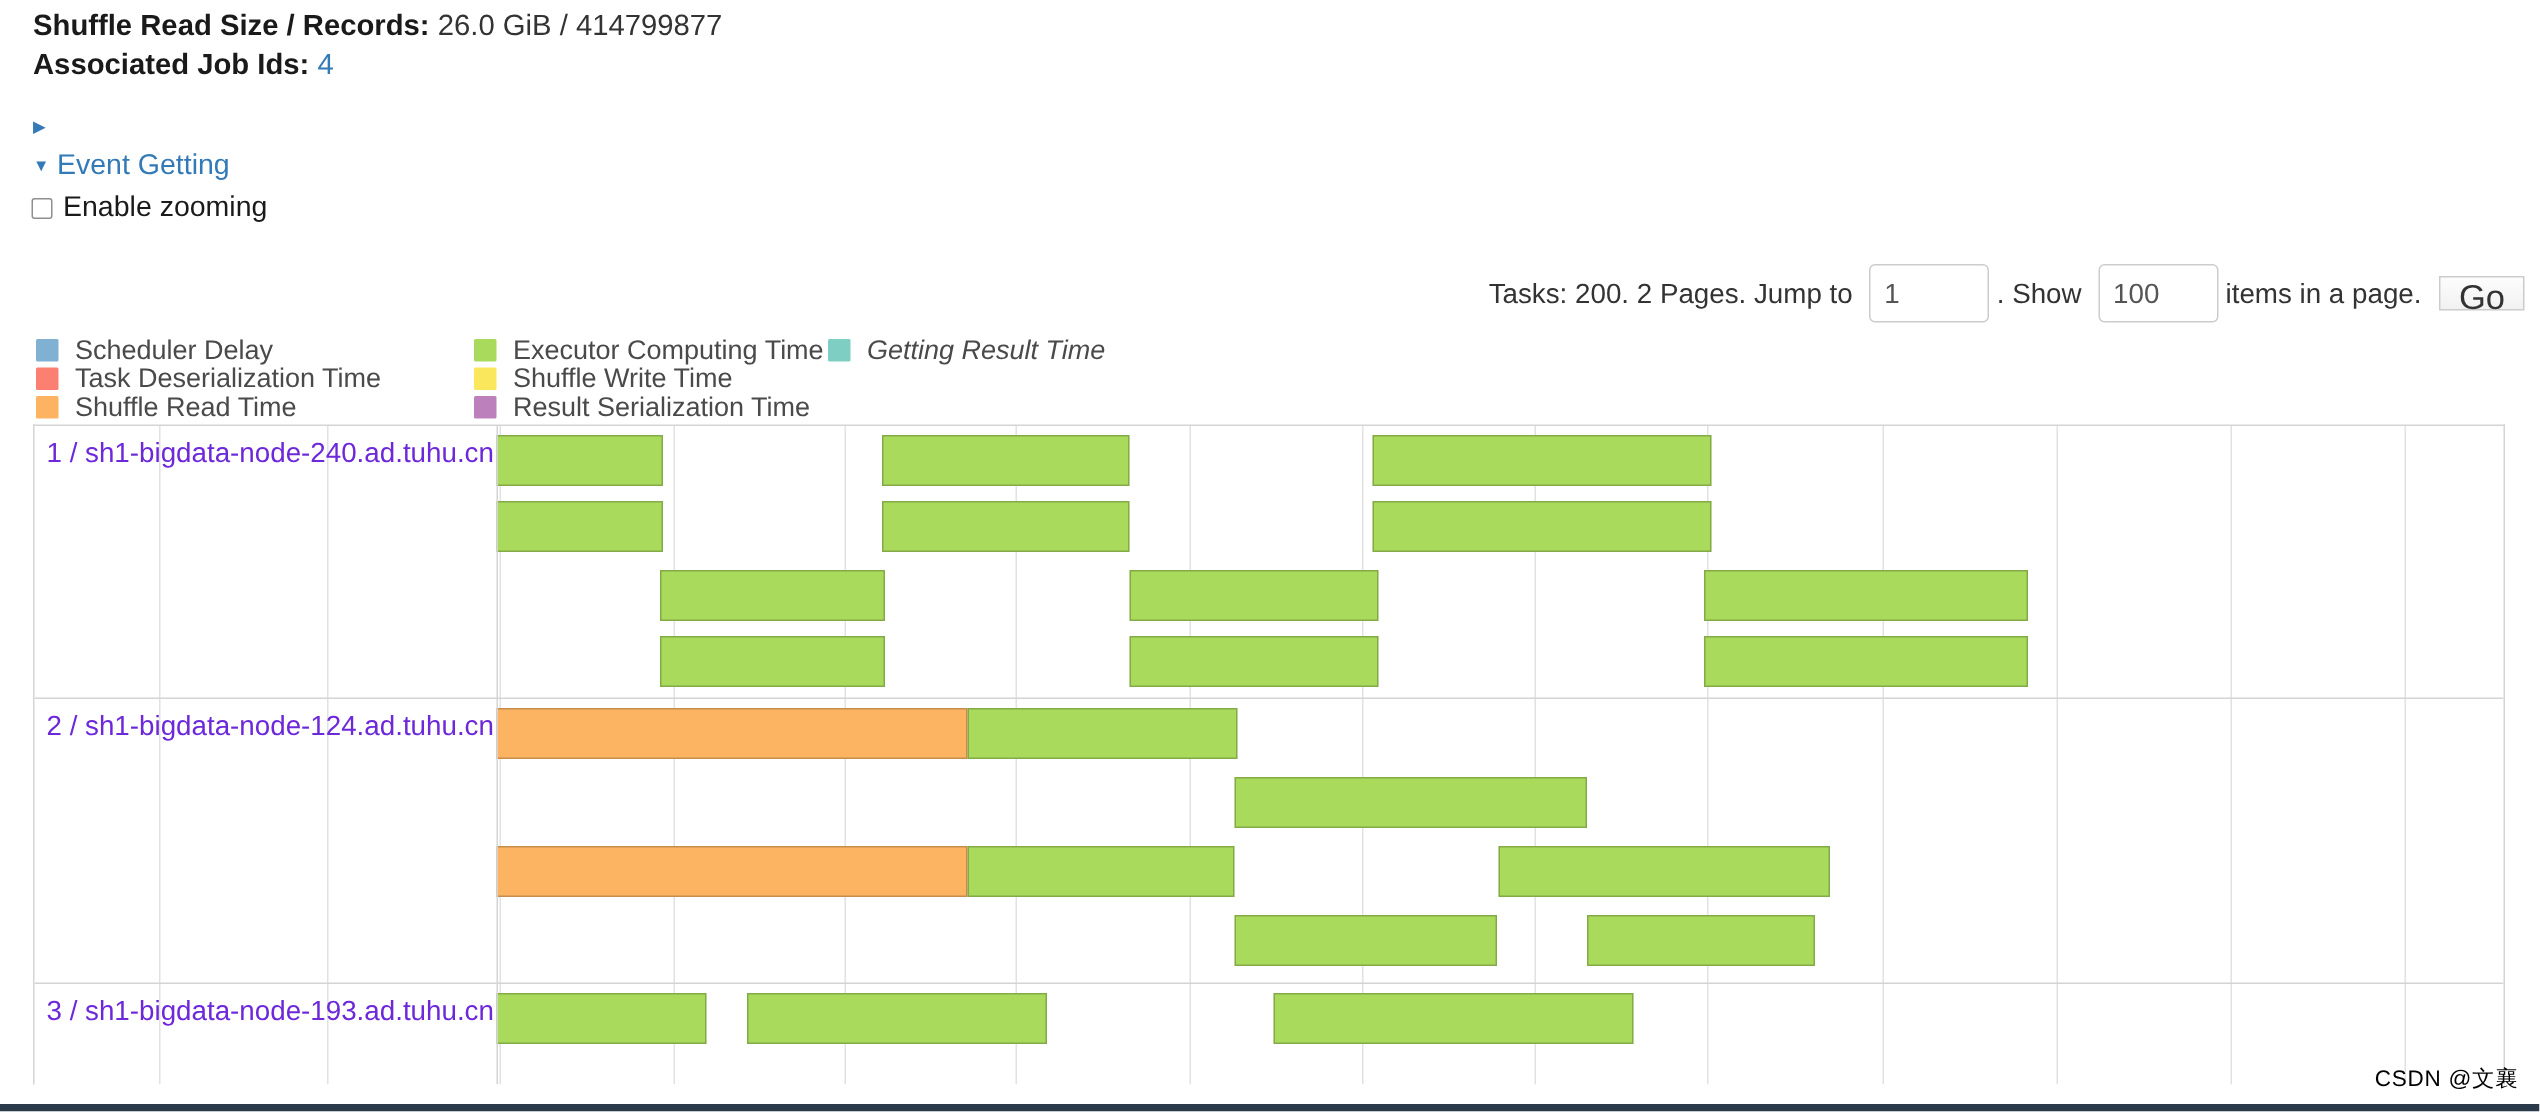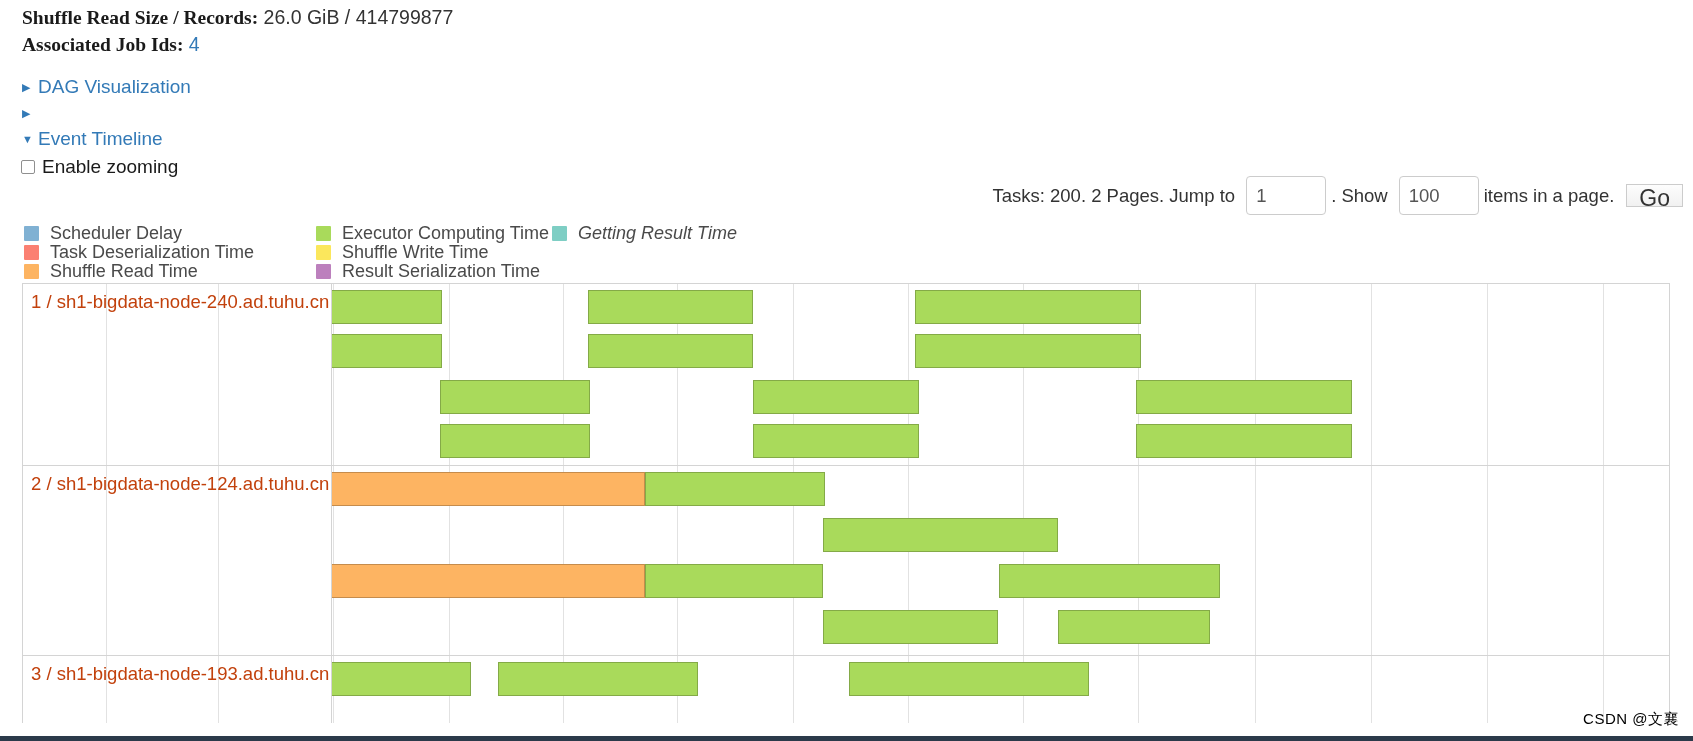--- a/index.html
+++ b/index.html
@@ -16,21 +16,21 @@
   }
 
   
   .summary { padding: 4px 0 0 22px; }
   .summary-line {
     font-size: 19.5px;
     line-height: 26px;
     color: #1a1a1a;
     white-space: nowrap;
   }
-  .summary-line .lbl { font-weight: bold; font-family: Liberation Serif, serif; }
+  .summary-line .lbl { font-weight: bold; }
   .summary-line .val { font-weight: normal; color: #333; }
   .summary-line .linkval { color: #337ab7; }
 
   
   .toggles { margin-top: 16px; padding-left: 22px; }
   .toggle-row {
     font-size: 19px;
     line-height: 26px;
     color: #337ab7;
     white-space: nowrap;
@@ -170,21 +170,21 @@
     position: absolute;
     left: 0; right: 0;
     border-bottom: 1px solid #d4d4d4;
   }
   .tl-row-label {
     position: absolute;
     left: 8px;
     top: 6px;
     font-size: 18.5px;
     line-height: 24px;
-    color: #c2410c;
+    color: #6d28d9;
     white-space: nowrap;
     z-index: 3;
   }
   .tl-axis {
     position: absolute;
     top: 0; bottom: 0;
     left: 308px;
     width: 1px;
     background: #d4d4d4;
     z-index: 2;
@@ -234,28 +234,24 @@
   </div>
   <div class="summary-line">
     <span class="lbl">Associated Job Ids:</span>
     <span class="linkval">4</span>
   </div>
 </div>
 
 <div class="toggles">
   <div class="toggle-row">
     <span class="caret right"></span>
-    <span class="toggle-label">DAG Visualization</span>
-  </div>
-  <div class="toggle-row">
-    <span class="caret right"></span>
   </div>
   <div class="toggle-row">
     <span class="caret down"></span>
-    <span class="toggle-label">Event Timeline</span>
+    <span class="toggle-label">Event Getting</span>
   </div>
 </div>
 
 <div class="zoom-row">
   <span class="cbox"></span>
   <span>Enable zooming</span>
 </div>
 
 <div class="pager">
   <span class="pager-text">Tasks: 200. 2 Pages. Jump to</span>

